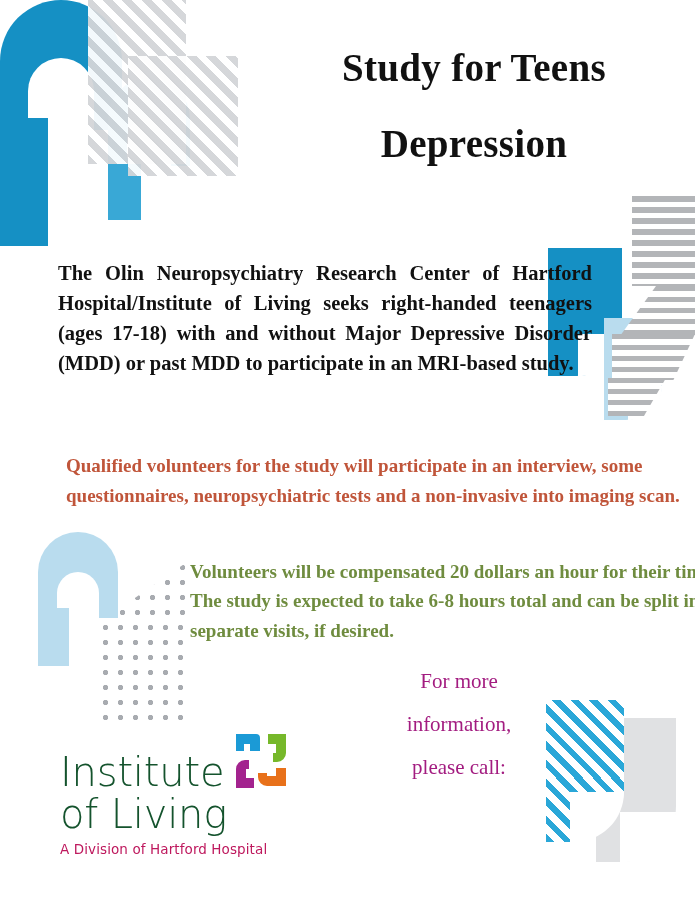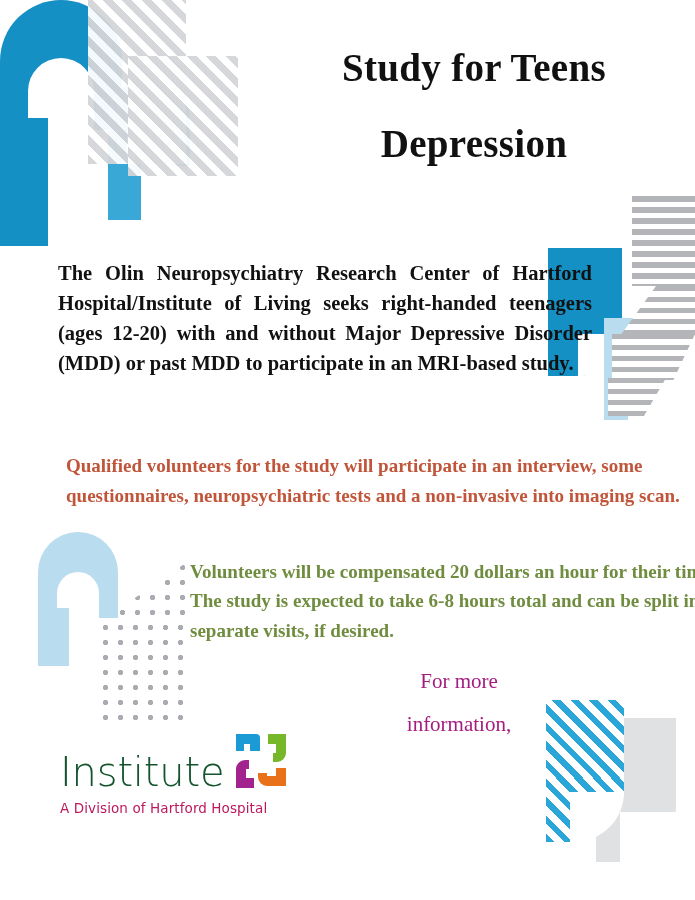--- a/index.html
+++ b/index.html
@@ -354,44 +354,46 @@
     <div class="deco" id="br-cyan-cut"></div>
   </div>
 
   <div class="content">
 
     <h1 id="title">
       <span class="tl">Study for Teens</span>
       <span class="tl">Depression</span>
     </h1>
 
-    <p id="intro">The Olin Neuropsychiatry Research Center of Hartford Hospital/Institute of Living seeks right-handed teenagers (ages 12-20) with and without Major Depressive Disorder (MDD) or past MDD to participate in an MRI-based study.</p>
+    <p id="intro">The Olin Neuropsychiatry Research Center of Hartford Hospital/Institute of Living seeks right-handed teenagers (ages 17-18) with and without Major Depressive Disorder (MDD) or past MDD to participate in an MRI-based study.</p>
 
     <p id="para-red">Qualified volunteers for the  study will participate in an interview, some questionnaires, neuropsychiatric tests and a non-invasive into imaging scan.</p>
 
     <p id="para-green">Volunteers will be compensated 20 dollars an hour for their time. The study is expected to take 6-8 hours total and can be split into separate visits, if desired.</p>
 
     <div id="contact">
       <span class="cl">For more</span>
       <span class="cl">information,</span>
+      <span class="cl">please call:</span>
     </div>
 
     <div id="logo">
       <div id="logo-mark">
         <svg viewBox="0 0 62 62" width="62" height="62" aria-hidden="true">
 
           <path d="M6 4 h20 a4 4 0 0 1 4 4 v13 h-10 v-7 h-6 v7 h-8 z" fill="#1b9ad6"></path>
 
           <path d="M38 4 h18 v19 a9 9 0 0 1 -9 9 h-4 v-9 h3 v-9 h-8 z" fill="#76b82a"></path>
 
           <path d="M56 38 v18 h-19 a9 9 0 0 1 -9 -9 v-4 h9 v3 h9 v-8 z" fill="#e8711a"></path>
 
           <path d="M24 58 h-18 v-19 a9 9 0 0 1 9 -9 h4 v9 h-3 v9 h8 z" fill="#a3238e"></path>
         </svg>
       </div>
       <div id="logo-wordmark">
         <span class="wl">Institute</span>
+        <span class="wl">of Living</span>
       </div>
       <div id="logo-tagline">A Division of Hartford Hospital</div>
     </div>
 
   </div>
 </div>
 
 </body></html>

